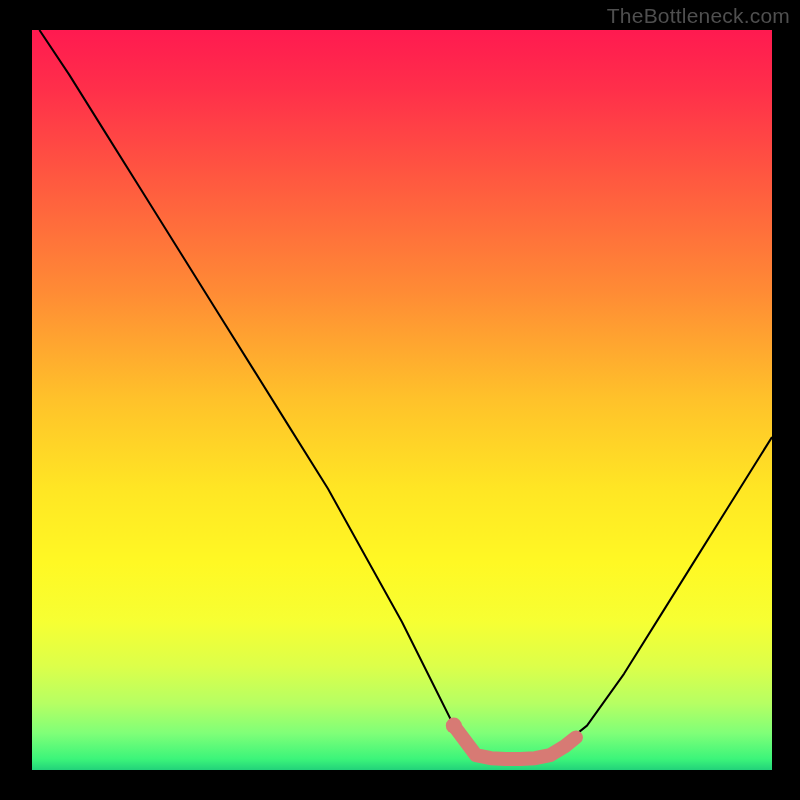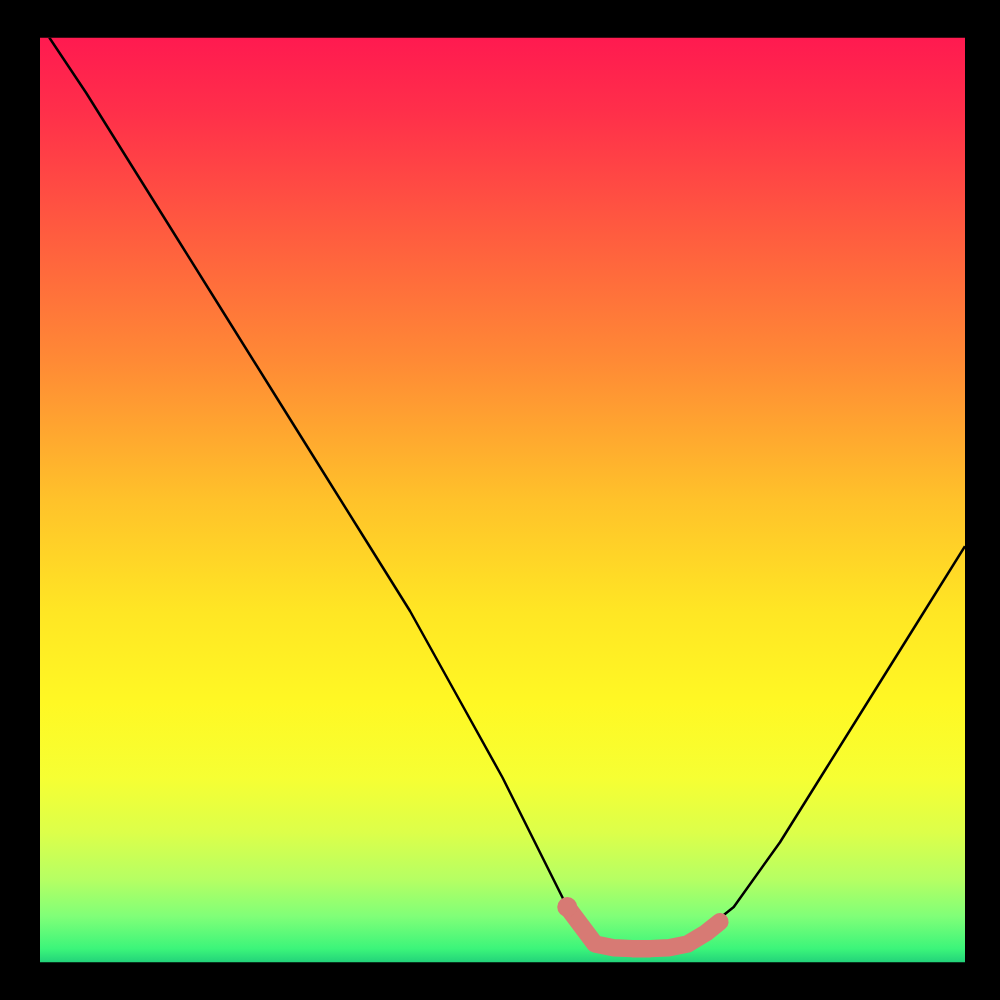--- a/index.html
+++ b/index.html
@@ -49,13 +49,14 @@
 
 <div class="stage">
   <div class="plot-area">
     <div class="gradient-fill" id="grad" style="background: linear-gradient(rgb(255, 26, 80) 0%, rgb(255, 47, 74) 8%, rgb(255, 88, 64) 20%, rgb(255, 138, 53) 35%, rgb(255, 194, 42) 50%, rgb(255, 230, 36) 62%, rgb(255, 248, 36) 72%, rgb(246, 255, 51) 80%, rgb(220, 255, 74) 86%, rgb(182, 255, 99) 91%, rgb(128, 255, 120) 95%, rgb(60, 245, 122) 98.5%, rgb(34, 210, 122) 100%);"></div>
     <svg class="curve" viewBox="0 0 740 740" preserveAspectRatio="none">
       <path id="main-curve" fill="none" stroke="#000000" stroke-width="2" stroke-linejoin="round" d="M7.4 0.0 L37.0 44.4 L74.0 103.6 L111.0 162.8 L148.0 222.0 L185.0 281.2 L222.0 340.4 L259.0 399.6 L296.0 458.8 L333.0 525.4 L370.0 592.0 L407.0 666.0 L421.8 695.6 L444.0 725.2 L458.8 728.2 L481.0 728.9 L503.2 728.2 L518.0 725.2 L555.0 695.6 L592.0 643.8 L629.0 584.6 L666.0 525.4 L703.0 466.2 L740.0 407.0"></path>
       <path id="highlight-curve" fill="none" stroke-width="14" stroke-linecap="round" stroke-linejoin="round" d="M421.8 695.6 L444.0 725.2 L458.8 728.2 L473.6 728.9 L488.4 728.9 L503.2 728.2 L518.0 725.2 L532.8 716.3 L543.9 707.4" stroke="#d77a74"></path>
       <circle id="highlight-dot" r="8" cx="421.8" cy="695.6" fill="#d77a74"></circle>
     </svg>
   </div>
+  <div class="watermark">TheBottleneck.com</div>
 </div>
 
 </body></html>

